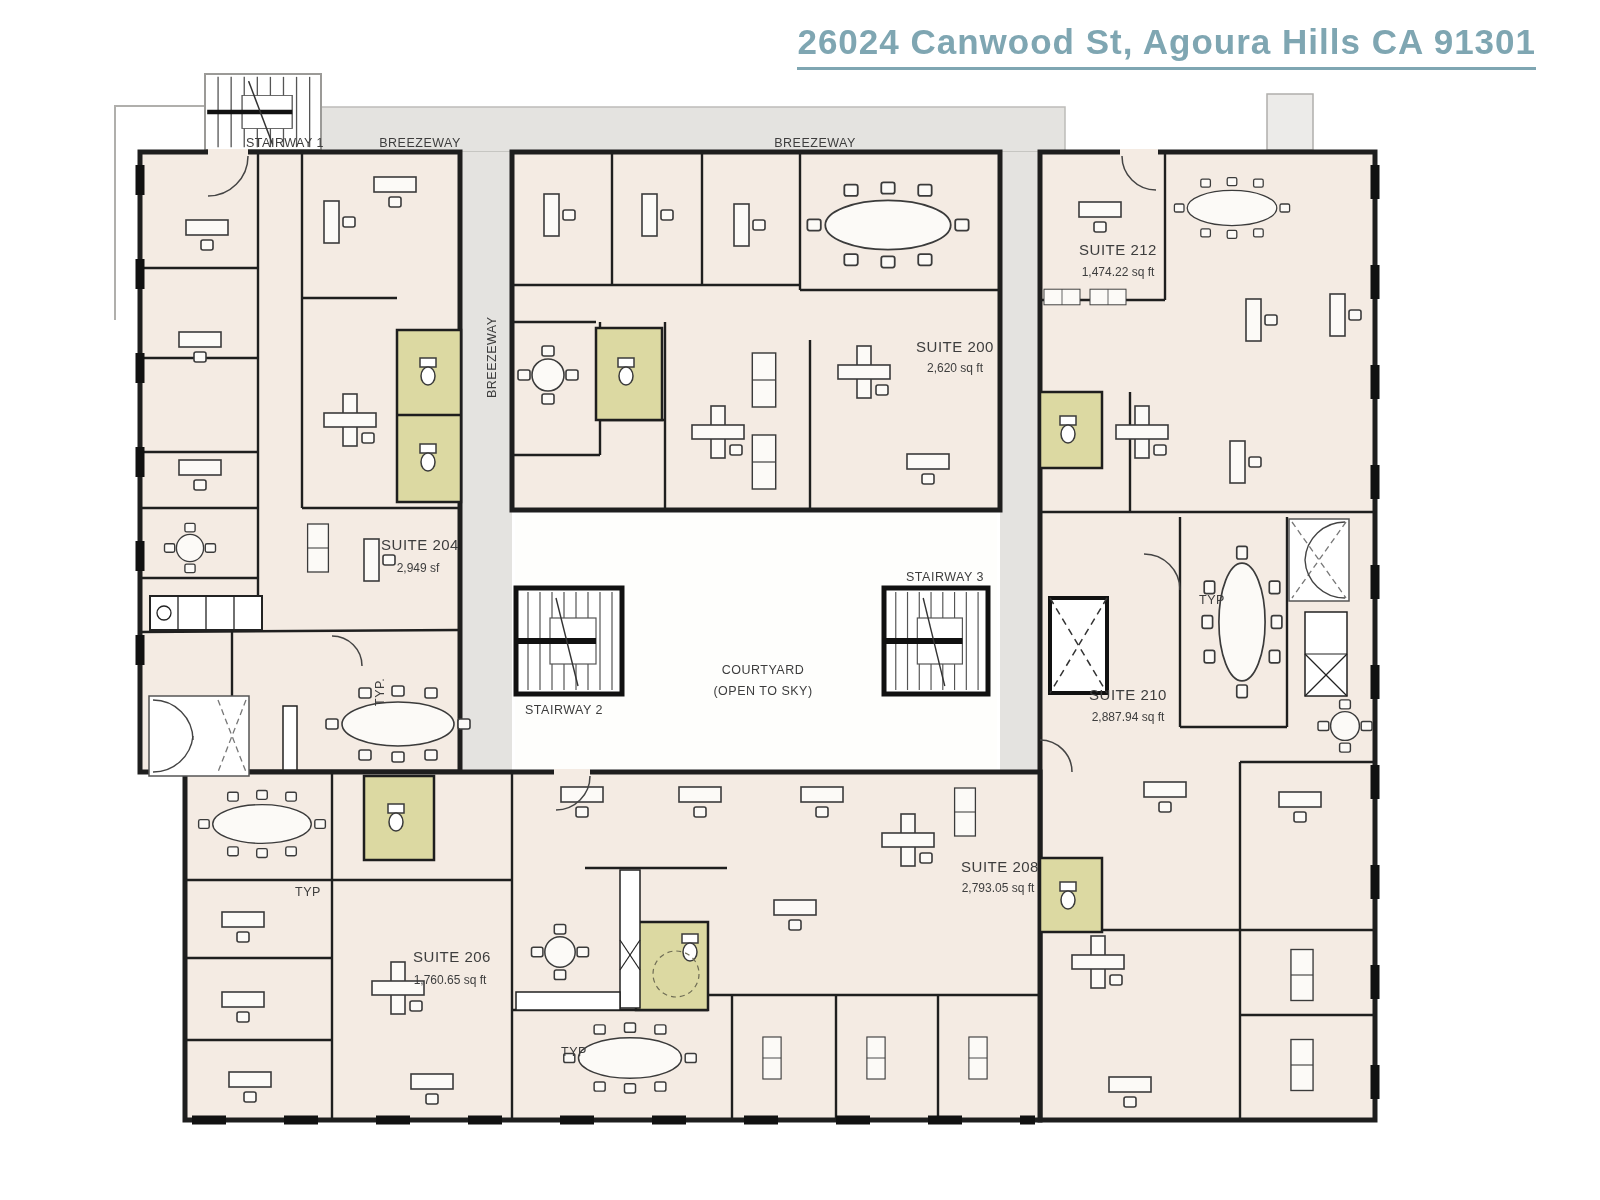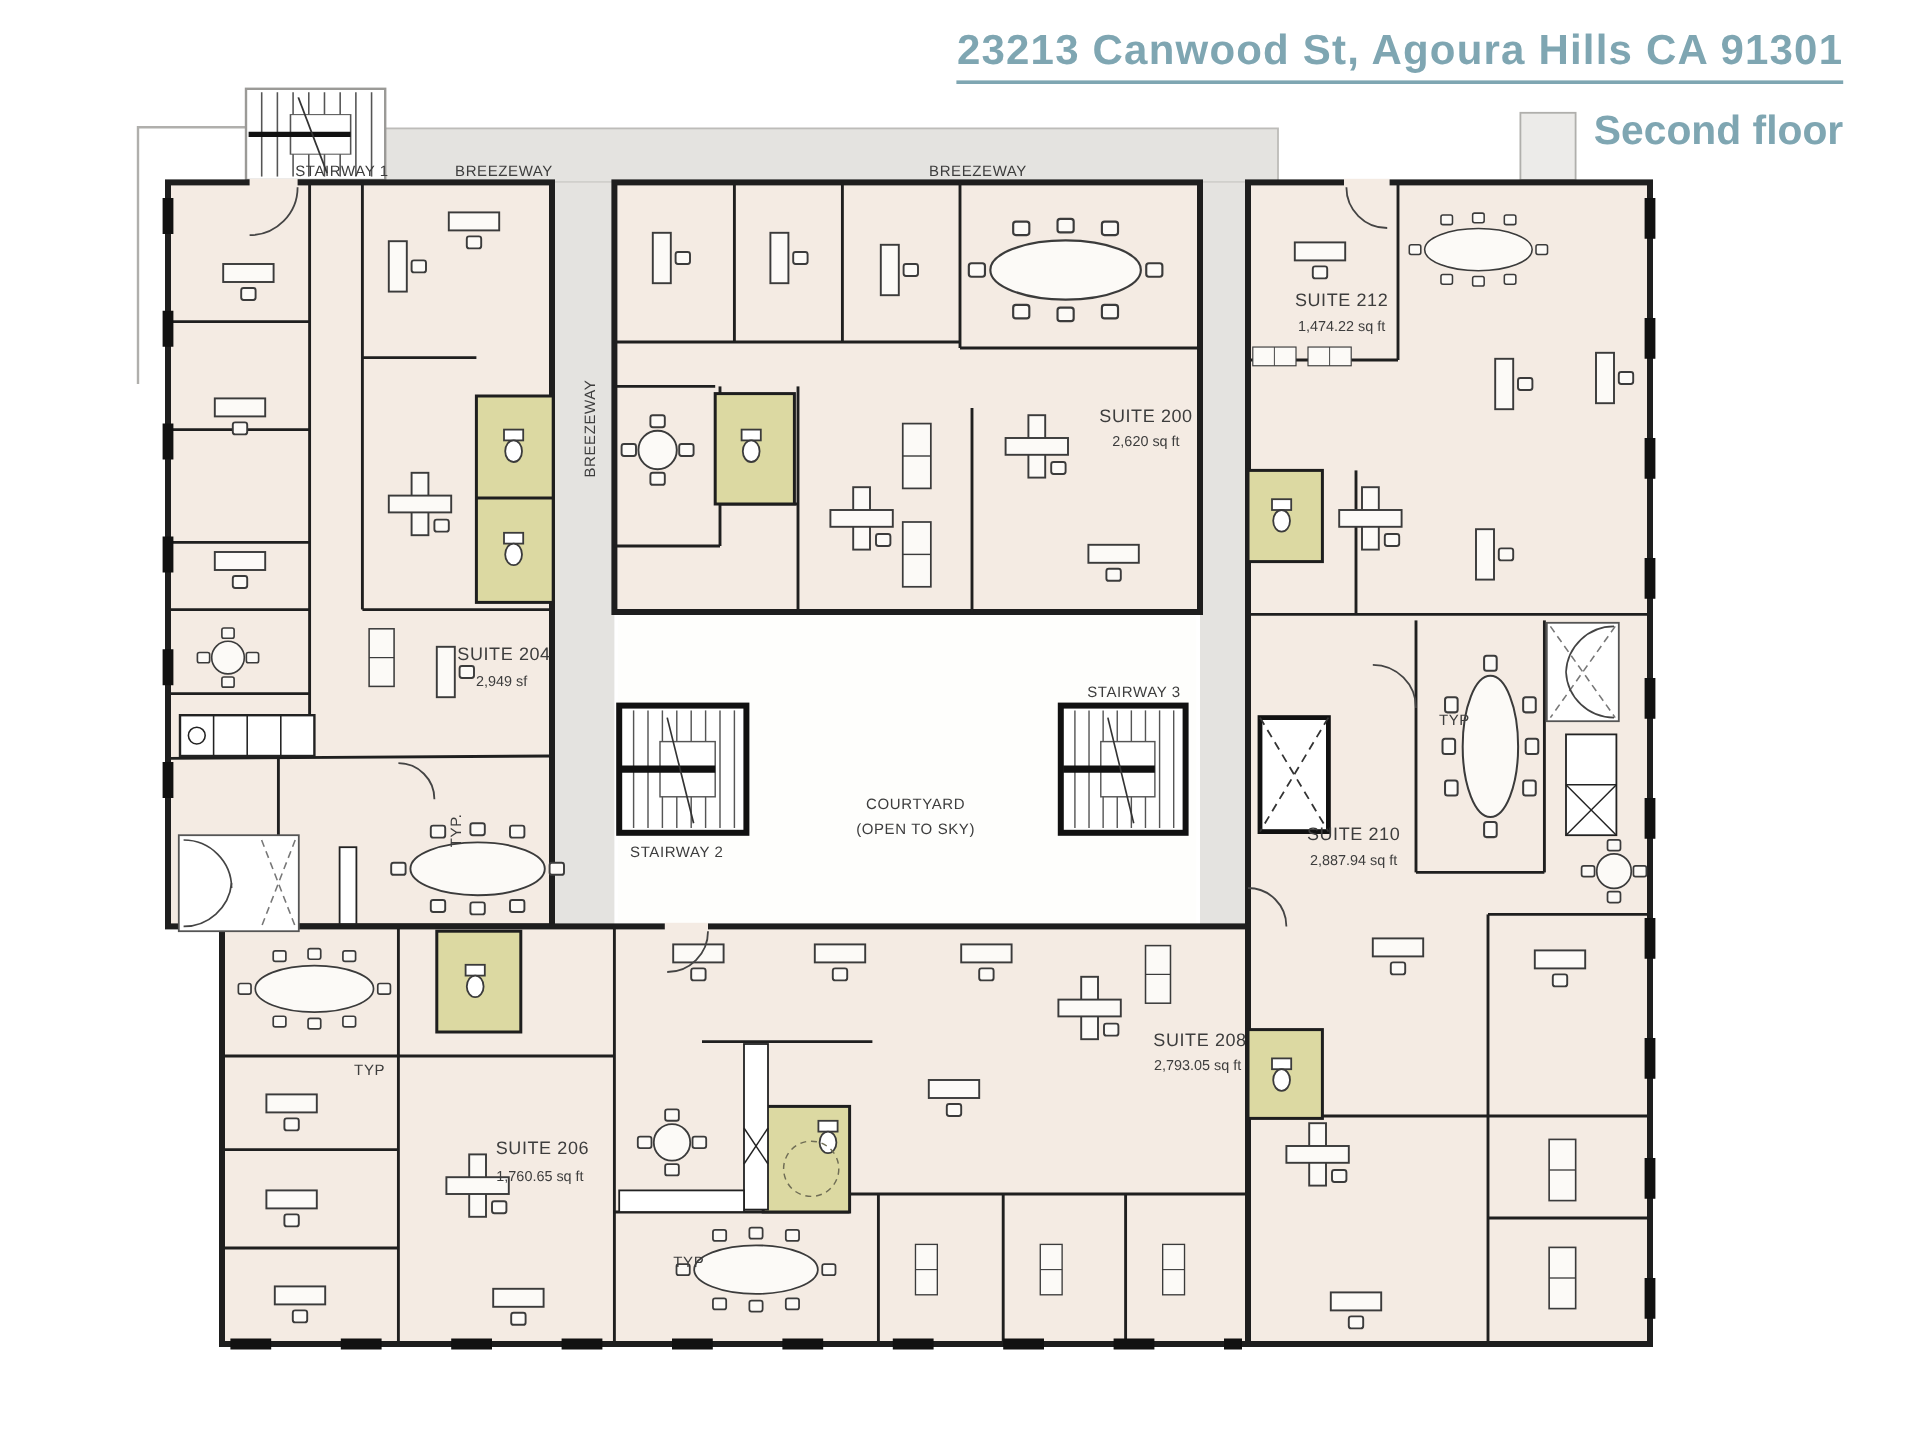--- a/index.html
+++ b/index.html
@@ -13,22 +13,21 @@
   svg text { font-family:"Liberation Sans", sans-serif; fill:#3d3d3d; }
   .lbl  { font-size:12.5px; letter-spacing:0.5px; }
   .sname { font-size:15px; letter-spacing:0.5px; }
   .sarea { font-size:12px; }
 </style>
 </head>
 <body>
 
 <div class="page">
 
-  <div class="addr">23213 Canwood St, Agoura Hills  CA 91301</div>
-  <div class="floor">Second floor</div>
+  <div class="addr">26024 Canwood St, Agoura Hills  CA 91301</div>
 
   <svg width="1600" height="1200" viewBox="0 0 1600 1200">
     <defs>
       <g id="chair">
           <rect x="-6" y="-5" width="12" height="10" rx="2" fill="#fcfaf7" stroke="#3b3b3b" stroke-width="1.6"></rect>
         </g>
       <g id="desk">
           <rect x="-21" y="-8" width="42" height="15" fill="#fcfaf7" stroke="#3b3b3b" stroke-width="1.6"></rect>
           <use href="#chair" y="17"></use>
         </g>

